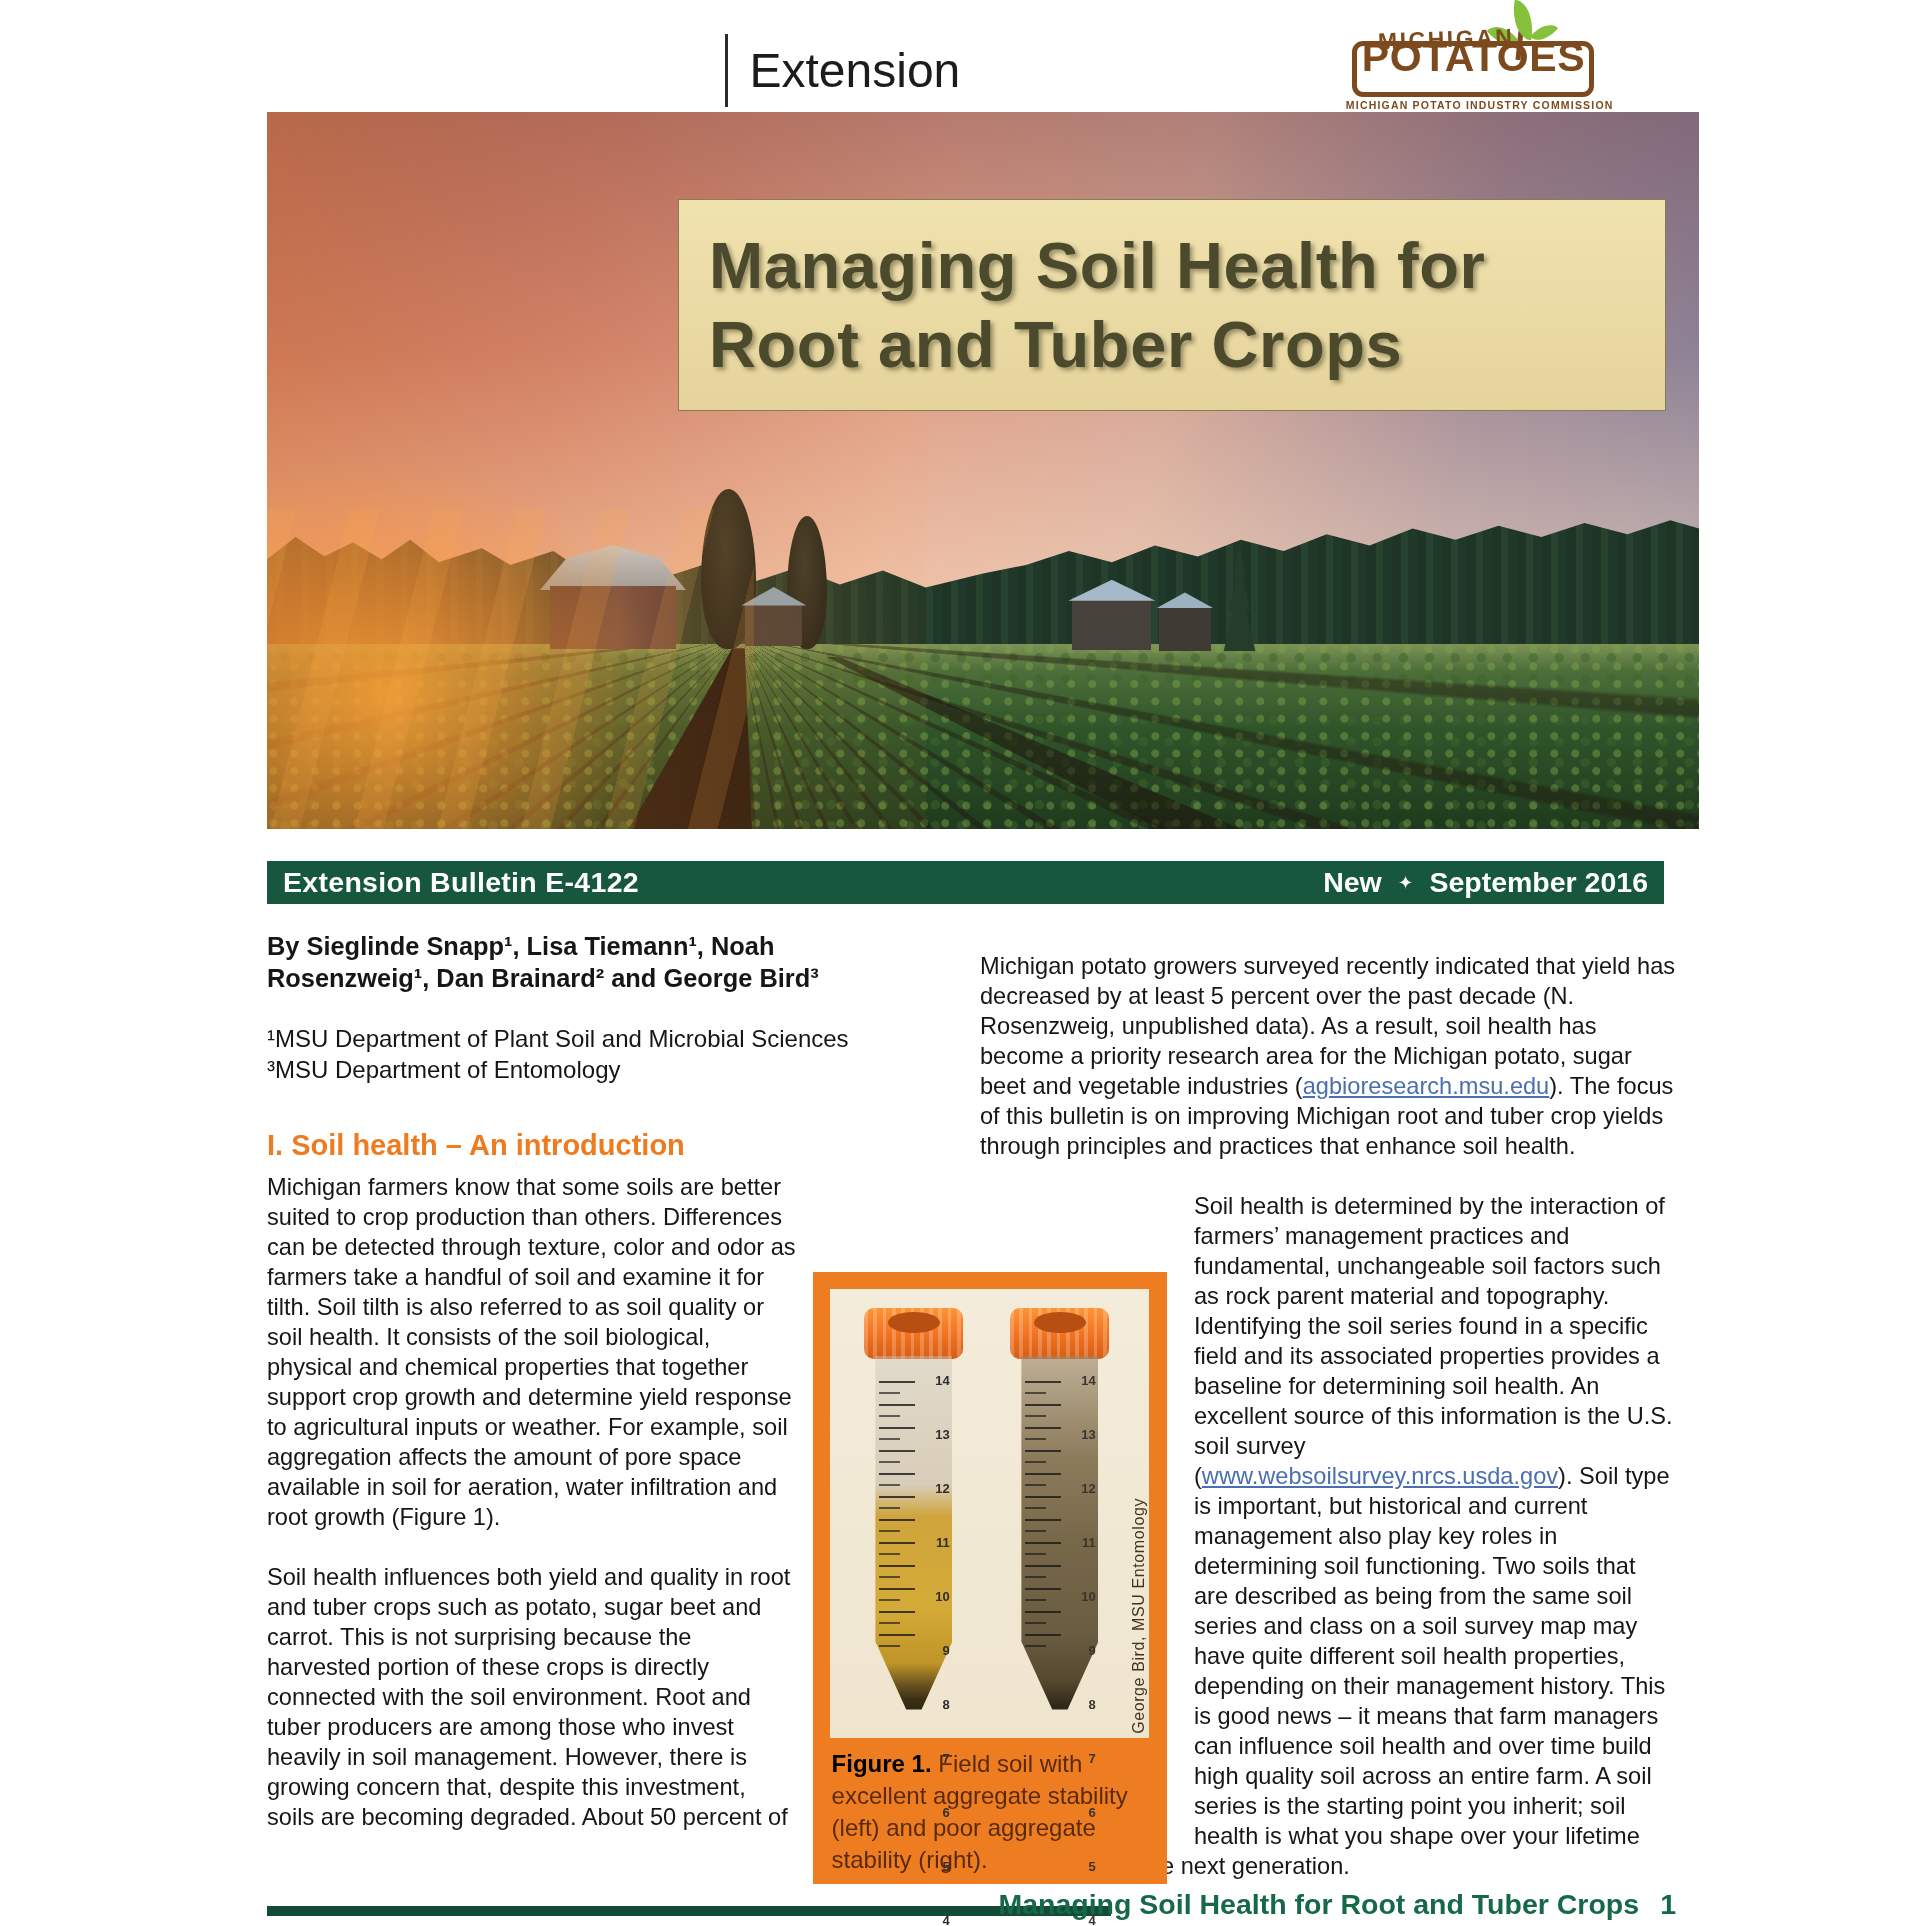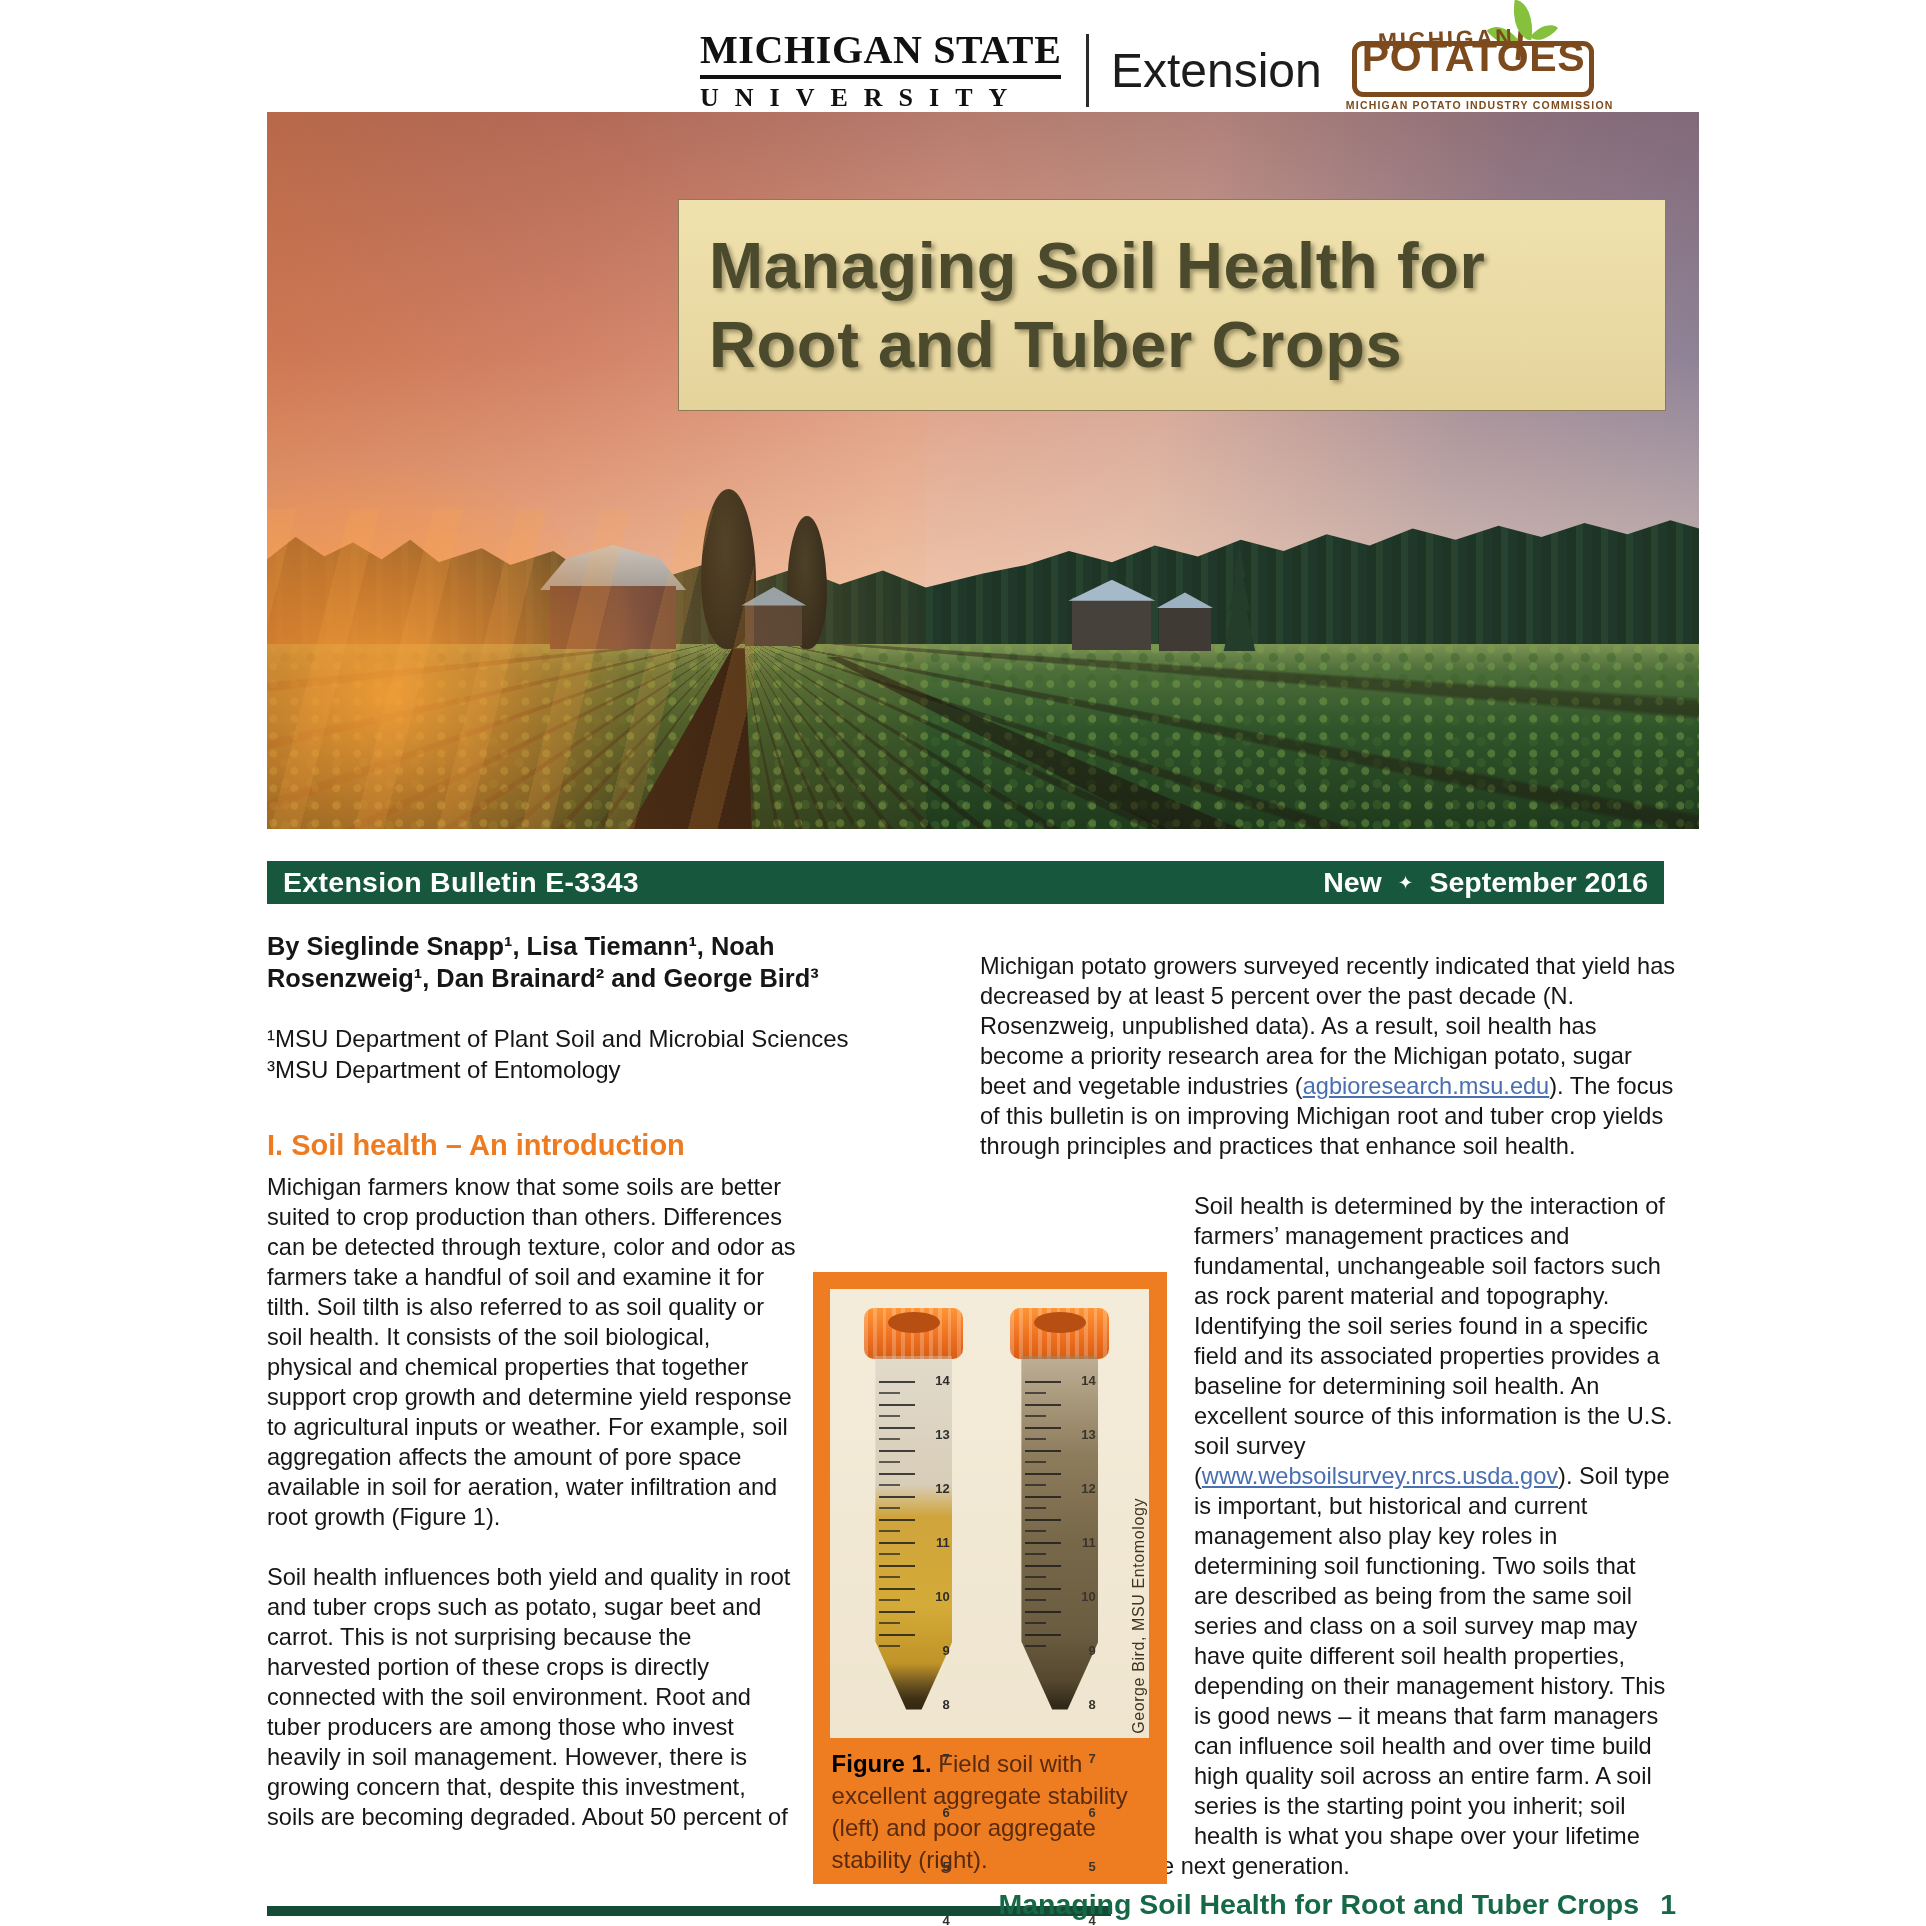--- a/index.html
+++ b/index.html
@@ -142,24 +142,20 @@
   .footer-text{position:absolute;right:250px;top:1888px;font-size:28.5px;font-weight:700;color:#156947;
        white-space:nowrap;}
   .footer-page{margin-left:21px;}
 </style>
 </head>
 <body>
 
 <div id="page">
 
   <div class="msu-lockup">
-    <div class="msu-wordmark">
-      <span class="msu-line1">MICHIGAN STATE</span>
-      <span class="msu-line2">UNIVERSITY</span>
-    </div>
     <div class="msu-divider"></div>
     <div class="ext-label">Extension</div>
   </div>
 
   <div class="mp-logo">
     <div class="mp-stem"></div>
     <div class="leaf leaf1"></div>
     <div class="leaf leaf2"></div>
     <div class="leaf leaf3"></div>
     <div class="mp-top">MICHIGAN</div>
@@ -189,21 +185,21 @@
     <div class="warm-wash"></div>
     <div class="flare"></div>
 
     <div class="title-box">
       <div class="title-line">Managing Soil Health for</div>
       <div class="title-line">Root and Tuber Crops</div>
     </div>
   </div>
 
   <div class="bulletin-bar">
-    <span class="bb-left">Extension Bulletin E-3343</span>
+    <span class="bb-left">Extension Bulletin E-4122</span>
     <span class="bb-right">
       <span>New</span>
       <span class="bb-diamond">✦</span>
       <span>September 2016</span>
     </span>
   </div>
 
   <div class="col col-left">
     <div class="byline">By Sieglinde Snapp¹, Lisa Tiemann¹, Noah Rosenzweig¹, Dan Brainard² and George Bird³</div>
     <div class="affiliations">

